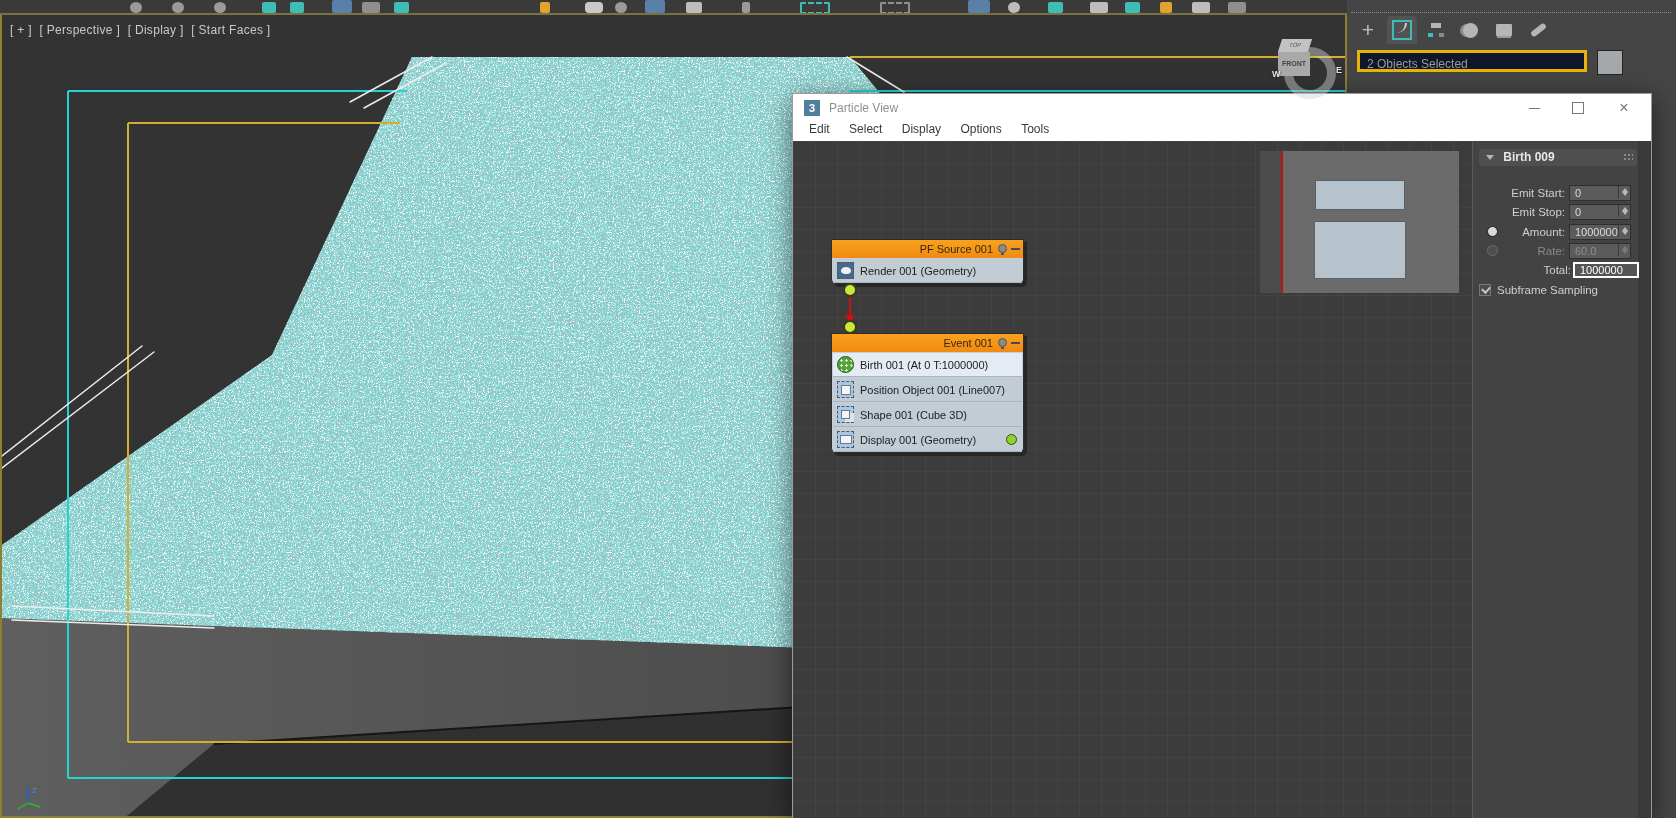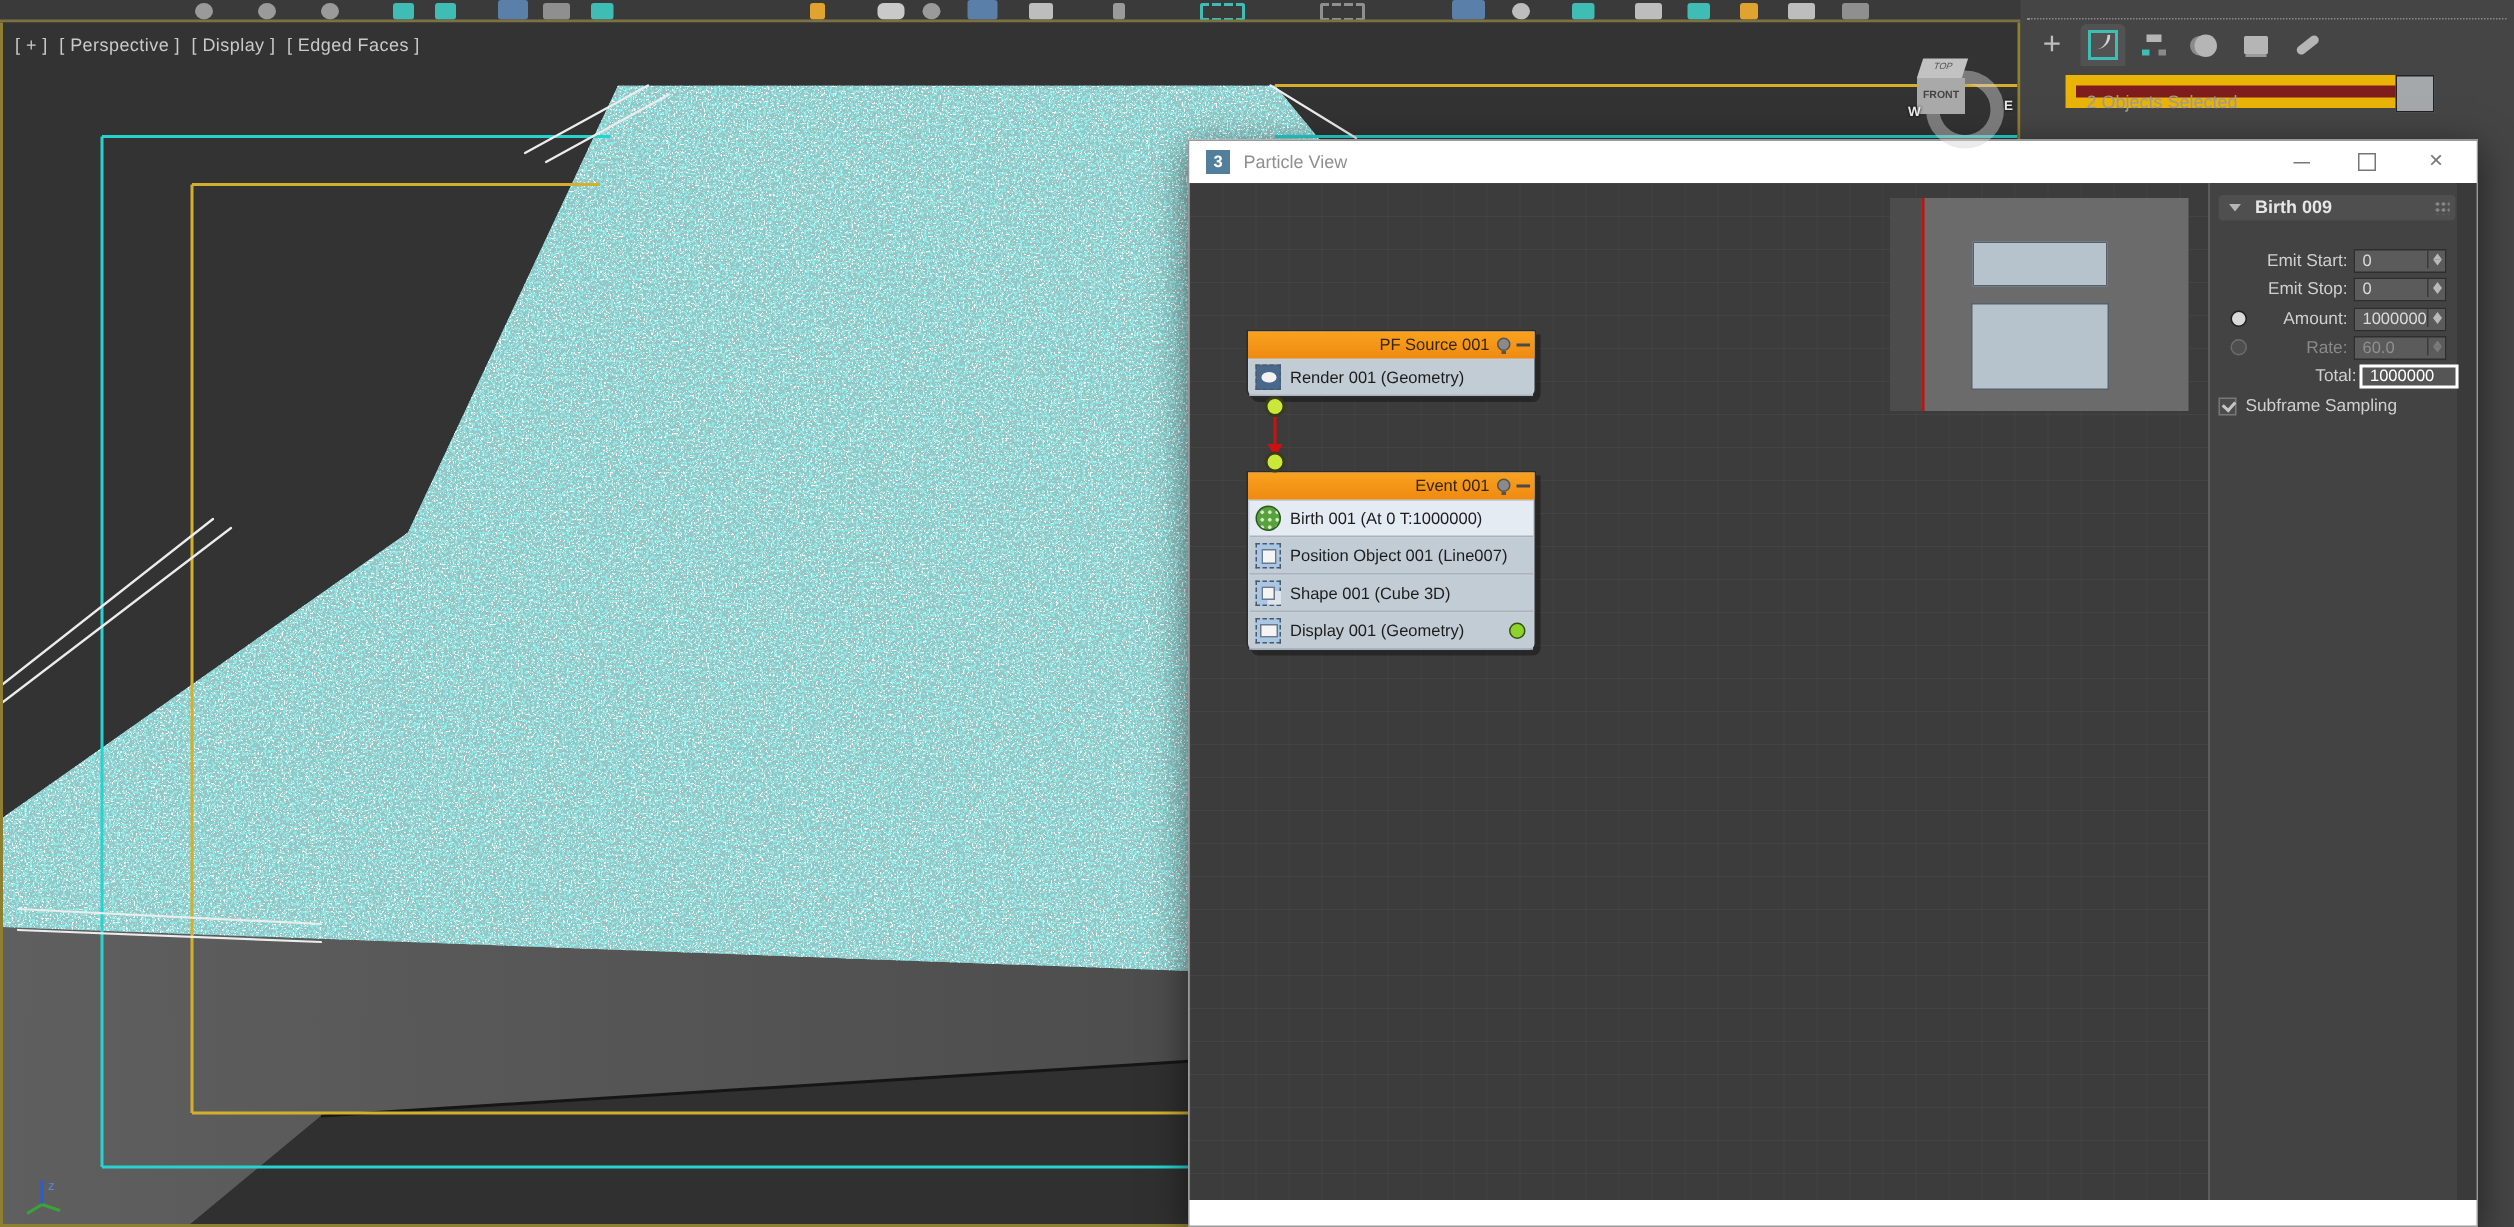--- a/index.html
+++ b/index.html
@@ -34,22 +34,22 @@
   .ctab.active{background:#525252;}
   .ci-plus{font-size:21px;color:#bdbdbd;line-height:20px;}
   .ci-mod{width:16px;height:16px;border:2px solid #3fbcb4;position:relative;}
   .ci-mod:after{content:"";position:absolute;left:1px;top:1px;width:10px;height:10px;border-right:2px solid #cfcfcf;border-radius:0 0 12px 0;}
   .ci-hier{width:16px;height:14px;position:relative;}
   .ci-hier i{position:absolute;background:#b5b5b5;width:10px;height:5px;left:3px;top:0;}
   .ci-hier b{position:absolute;width:5px;height:4px;background:#3fbcb4;bottom:0;}
   .ci-mot{width:15px;height:15px;border-radius:50%;background:#b5b5b5;box-shadow:-4px 0 0 -1px #8a8a8a;}
   .ci-disp{width:16px;height:12px;background:#b5b5b5;border-radius:1px;box-shadow:0 3px 0 -1px #9a9a9a;}
   .ci-util{width:17px;height:6px;background:#b5b5b5;border-radius:3px;transform:rotate(-38deg);}
-  #objfield{position:absolute;left:10px;top:50px;width:230px;height:22px;background:#7f1d1d;border:7px solid #eab308;
-    color:#9b9b9b;font-size:12px;line-height:22px;padding-left:7px;box-sizing:border-box;margin-left:20px;}
+  #objfield{position:absolute;left:10px;top:50px;width:230px;height:22px;background:#0f172a;border:3px solid #eab308;
+    color:#9b9b9b;font-size:12px;line-height:22px;padding-left:7px;box-sizing:border-box;}
   #colorswatch{position:absolute;left:250px;top:50px;width:24px;height:23px;background:#a4a8ab;border:1px solid #222;}
   #modlist{position:absolute;left:10px;top:80px;width:264px;height:21px;background:#555;border:1px solid #2e2e2e;
     color:#dcdcdc;font-size:12px;line-height:21px;padding-left:7px;box-sizing:border-box;}
   #modlist .arr{position:absolute;right:7px;top:8px;width:0;height:0;border-left:4px solid transparent;border-right:4px solid transparent;border-top:5px solid #bdbdbd;}
 
   
   #pview{position:absolute;left:792px;top:93px;width:860px;height:725px;background:#fff;
     box-shadow:0 6px 24px rgba(0,0,0,.55);border:1px solid #9a9a9a;box-sizing:border-box;}
   #pv-title{position:relative;height:28px;background:#fff;}
   #pv-logo{position:absolute;left:11px;top:6px;width:16px;height:16px;background:#52809c;color:#fff;
@@ -156,21 +156,21 @@
     <div class="tstub" style="left:1604px;background:#e0a32e;width:12px;"></div>
     <div class="tstub" style="left:1642px;background:#e0a32e;width:10px;"></div>
     <div class="vbord"></div>
   </div>
 
   <div id="viewport">
     <div id="vp-label">
       <span>[ + ]</span>
       <span>[ Perspective ]</span>
       <span>[ Display ]</span>
-      <span>[ Edged Faces ]</span>
+      <span>[ Start Faces ]</span>
     </div>
 
     <svg id="scene" width="1343" height="801" viewBox="0 0 1343 801">
       <defs>
         <clipPath id="slabclip">
           <polygon points="410,42 848,42 900,105 862,635 0,603 0,530 270,340"></polygon>
         </clipPath>
         <linearGradient id="floorg" x1="0" y1="0" x2="1" y2="0">
           <stop offset="0" stop-color="#5f5f5f"></stop>
             <stop offset="1" stop-color="#4b4b4b"></stop>
@@ -277,20 +277,27 @@
       <div class="wbtn" id="btn-min">
           <i></i>
         </div>
       <div class="wbtn" id="btn-max">
           <i></i>
         </div>
       <div class="wbtn" id="btn-close">
           <i>×</i>
         </div>
     </div>
+    <div id="pv-menu">
+      <span>Edit</span>
+      <span>Select</span>
+      <span>Display</span>
+      <span>Options</span>
+      <span>Tools</span>
+    </div>
 
     <div id="pv-body">
 
       <div id="pv-canvas">
 
         <div id="minimap">
           <div id="mm-dark"></div>
           <div id="mm-red"></div>
           <div class="mm-node" id="mm-n1"></div>
           <div class="mm-node" id="mm-n2"></div>

